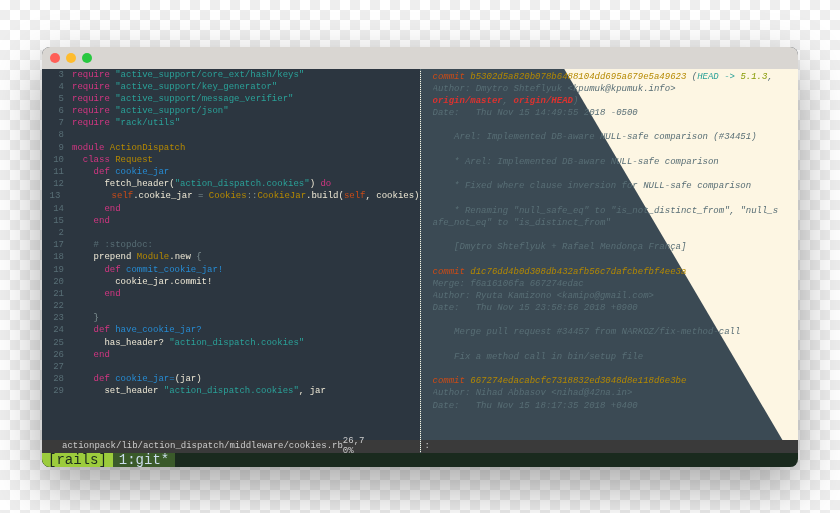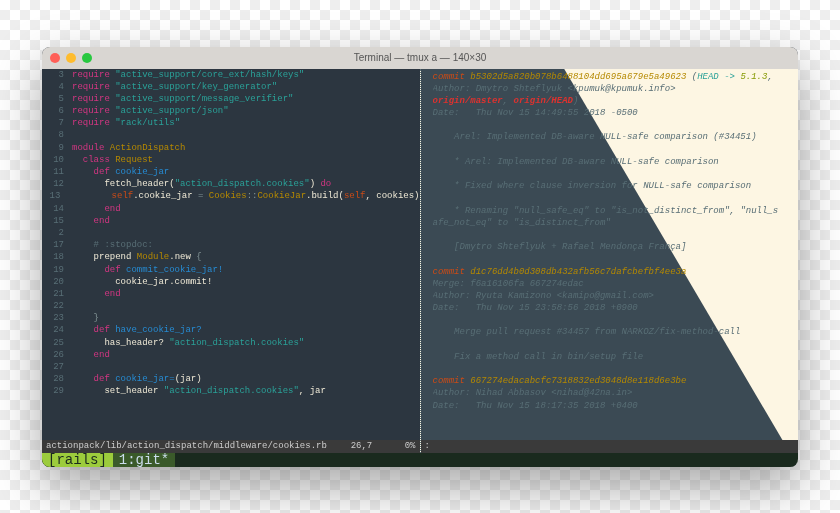--- a/index.html
+++ b/index.html
@@ -68,21 +68,21 @@
   .c-const { color: #b58900; }
   .c-def { color: #268bd2; }
   .c-self { color: #cb4b16; }
   .c-comment { color: #586e75; }
   .c-txt { color: #eee8d5; }
   .c-op { color: #839496; }
   .status-left {
     position: absolute; bottom: 14px; left: 0; right: 0;
     background: #3a3a3a; color: #ccc;
     height: 13px; display: flex; align-items: center;
-    padding: 0 4px; font-size: 9px;
+    padding: 0 20px; font-size: 9px;
     z-index: 3;
     justify-content: space-between;
   }
   .git-pane {
     padding: 2px 12px;
     color: #586e75;
     line-height: 12.2px;
     font-style: italic;
   }
   .g-line { white-space: pre; height: 12.2px; overflow: hidden; text-overflow: clip; }
@@ -117,21 +117,20 @@
 </head>
 <body>
 
 <div class="window">
   <div class="titlebar">
     <div class="dots">
       <div class="dot r"></div>
       <div class="dot y"></div>
       <div class="dot g"></div>
     </div>
-    <div class="title">Terminal — tmux a — 140×30</div>
   </div>
 
   <div class="content">
 
     <div class="pane-left">
       <div class="code-container" id="left-code">
           <div class="line"><span class="gutter">3</span><span class="code"><span class="c-kw">require </span><span class="c-str">"active_support/core_ext/hash/keys"</span></span></div>
           <div class="line"><span class="gutter">4</span><span class="code"><span class="c-kw">require </span><span class="c-str">"active_support/key_generator"</span></span></div>
           <div class="line"><span class="gutter">5</span><span class="code"><span class="c-kw">require </span><span class="c-str">"active_support/message_verifier"</span></span></div>
           <div class="line"><span class="gutter">6</span><span class="code"><span class="c-kw">require </span><span class="c-str">"active_support/json"</span></span></div>

